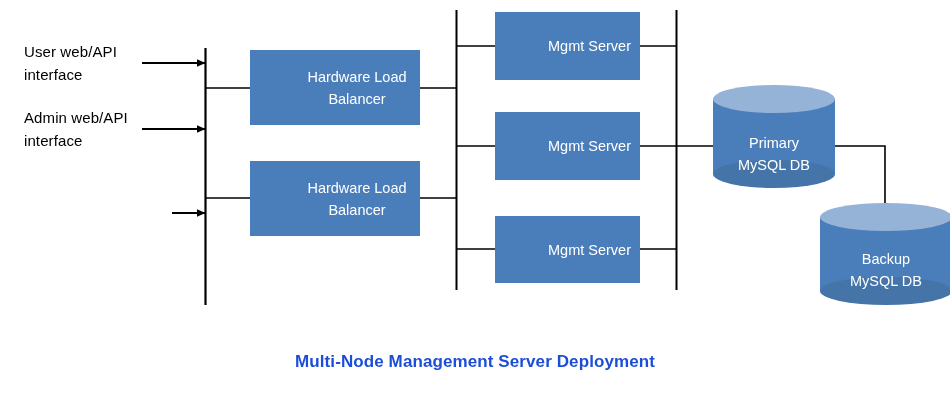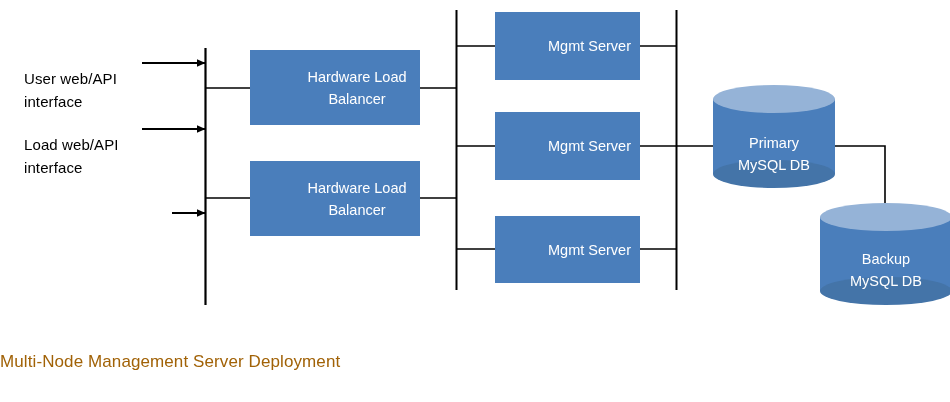--- a/index.html
+++ b/index.html
@@ -27,21 +27,20 @@
   }
 
   
   .src-label {
     position: absolute;
     font-size: 15px;
     line-height: 23px;
     color: #000000;
     white-space: pre-line;
     letter-spacing: 0.1px;
-    margin-top: 27px;
   }
 
   
   .node-box {
     position: absolute;
     background: #4A7EBB;
     color: #ffffff;
     display: flex;
     align-items: center;
     justify-content: center;
@@ -90,23 +89,24 @@
     line-height: 22px;
     white-space: pre-line;
   }
 
   
   #caption {
     position: absolute;
     left: 0;
     right: 0;
     top: 352px;
+    text-align: center;
     font-size: 17px;
-    font-weight: normal;
-    color: #a16207;
+    font-weight: bold;
+    color: #1d4ed8;
     letter-spacing: 0.1px;
   }
 </style>
 </head>
 <body>
 
 <div id="canvas">
 
   <svg id="svg-layer" viewBox="0 0 950 402" xmlns="http://www.w3.org/2000/svg">
     <defs>
@@ -140,21 +140,21 @@
     <line x1="676.5" y1="10" x2="676.5" y2="290" stroke="#000000" stroke-width="2"></line>
 
     <line x1="676" y1="146" x2="715" y2="146" stroke="#000000" stroke-width="1.6"></line>
 
     <path d="M833,146 L885,146 L885,222" fill="none" stroke="#000000" stroke-width="1.6"></path>
   </svg>
 
   <div class="src-label" style="left:24px; top:40px; width:150px;">User web/API
 interface</div>
 
-  <div class="src-label" style="left:24px; top:106px; width:150px;">Load web/API
+  <div class="src-label" style="left:24px; top:106px; width:150px;">Admin web/API
 interface</div>
 
 
   <div class="node-box" style="left:250px; top:50px; width:170px; height:75px;">
     <span>Hardware Load
 Balancer</span>
   </div>
 
   <div class="node-box" style="left:250px; top:161px; width:170px; height:75px;">
     <span>Hardware Load

